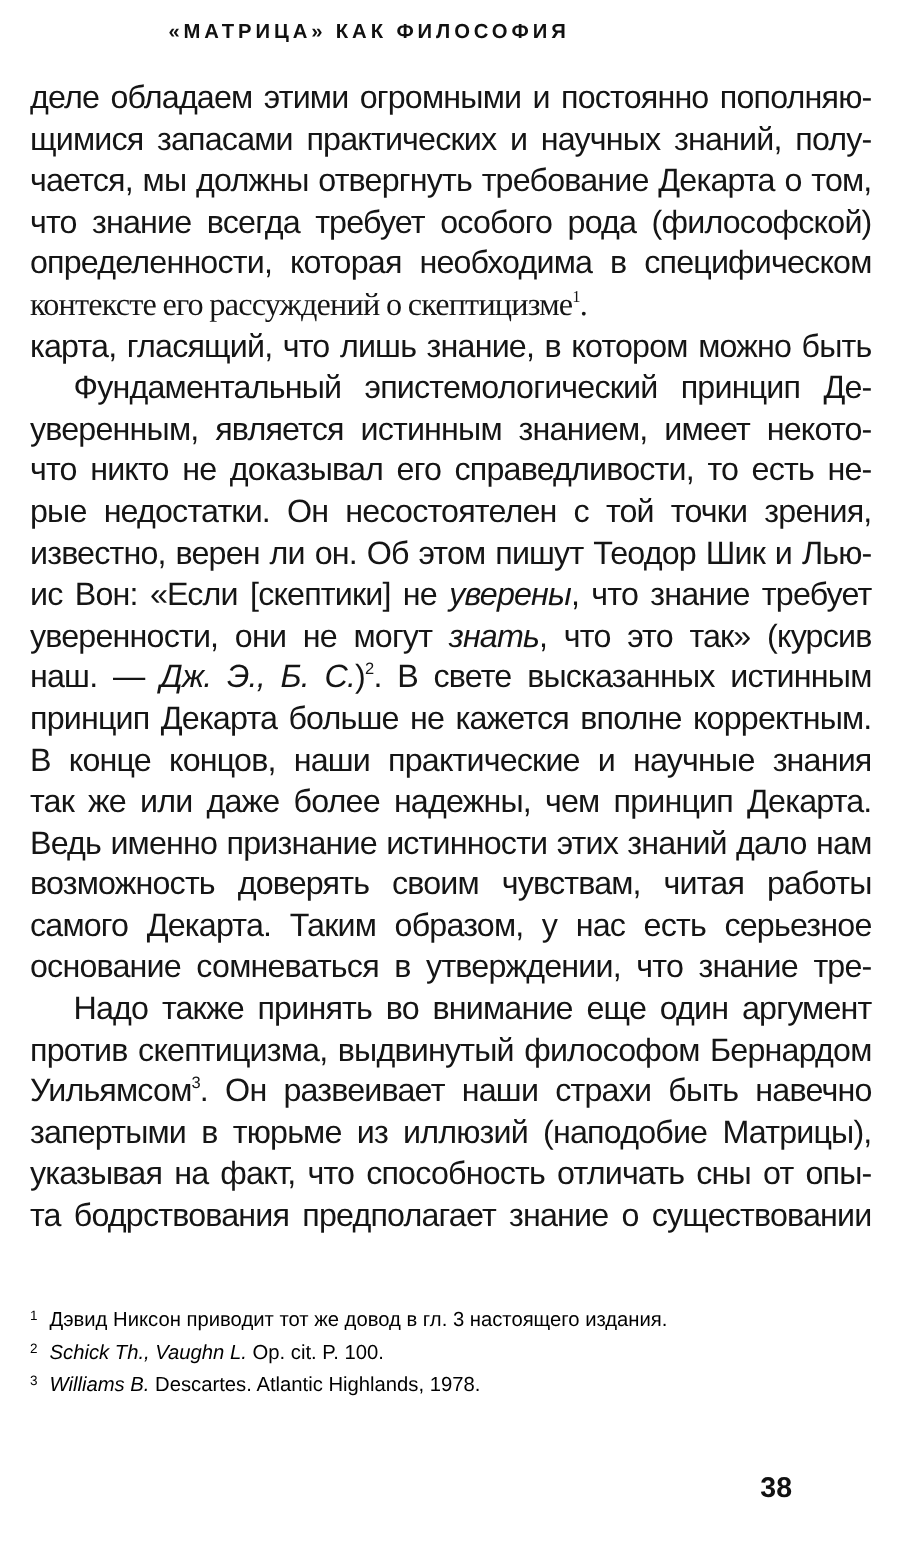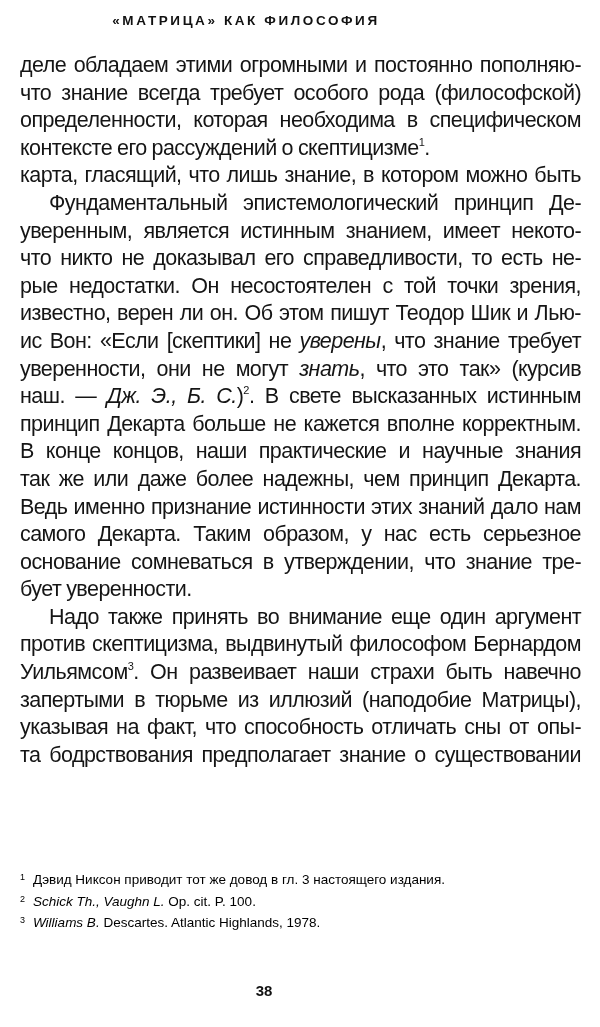--- a/index.html
+++ b/index.html
@@ -4,56 +4,58 @@
 <style>
   html, body { margin: 0; padding: 0; background: #ffffff; }
   body { width: 600px; height: 1027px; position: relative; overflow: hidden;
          font-family: "Liberation Sans", "DejaVu Sans", sans-serif; color: #111; }
   .header { position: absolute; top: 13px; left: 0; width: 492px; text-align: center;
             font-weight: bold; font-size: 13.5px; letter-spacing: 2.6px; color: #111; }
   .body-text { position: absolute; top: 52px; left: 20px; width: 561px; }
   .line { display: block; height: 27.6px; line-height: 27.6px; font-size: 21.5px;
           white-space: nowrap; text-align: justify; text-align-last: justify;
           letter-spacing: -0.55px; word-spacing: -0.5px; color: #151515; }
-  .line.last { text-align-last: left; }
+  .line.last { text-align-last: left; font-family: Liberation Serif, serif; }
   .line.indent { padding-left: 29px; }
   sup { font-size: 11px; line-height: 0; vertical-align: 9px; }
   .footnotes { position: absolute; top: 868px; left: 20px; width: 560px; }
   .fn { display: block; font-size: 13.5px; line-height: 19.5px; white-space: nowrap; color: #000000; }
   .fn-num { display: inline-block; width: 13px; font-size: 9px; vertical-align: 4px; padding-left: 0; }
-  .page-num { position: absolute; top: 982px; left: 0; width: 528px; text-align: center;
-              font-weight: bold; font-size: 15px; color: #111; }
+  .page-num { position: absolute; top: 982px; left: 0; width: 528px; text-align: right;
+              font-weight: bold; font-size: 19px; color: #111; }
   i { font-style: italic; }
 </style>
 </head>
 <body>
 
 <div class="header">«МАТРИЦА» КАК ФИЛОСОФИЯ</div>
 
 <div class="body-text">
   <span class="line">деле обладаем этими огромными и постоянно пополняю-</span>
+  <span class="line">щимися запасами практических и научных знаний, полу-</span>
+  <span class="line">чается, мы должны отвергнуть требование Декарта о том,</span>
   <span class="line">что знание всегда требует особого рода (философской)</span>
   <span class="line">определенности, которая необходима в специфическом</span>
   <span class="line last"><span>контексте его рассуждений о скептицизме</span><sup>1</sup><span>.</span></span>
   <span class="line">карта, гласящий, что лишь знание, в котором можно быть</span>
   <span class="line indent">Фундаментальный эпистемологический принцип Де-</span>
   <span class="line">уверенным, является истинным знанием, имеет некото-</span>
   <span class="line">что никто не доказывал его справедливости, то есть не-</span>
   <span class="line">рые недостатки. Он несостоятелен с той точки зрения,</span>
   <span class="line">известно, верен ли он. Об этом пишут Теодор Шик и Лью-</span>
   <span class="line"><span>ис Вон: «Если [скептики] не </span><i>уверены</i><span>, что знание требует</span></span>
   <span class="line"><span>уверенности, они не могут </span><i>знать</i><span>, что это так» (курсив</span></span>
   <span class="line"><span>наш. — </span><i>Дж. Э., Б. С.</i><span>)</span><sup>2</sup><span>. В свете высказанных истинным</span></span>
   <span class="line">принцип Декарта больше не кажется вполне корректным.</span>
   <span class="line">В конце концов, наши практические и научные знания</span>
   <span class="line">так же или даже более надежны, чем принцип Декарта.</span>
   <span class="line">Ведь именно признание истинности этих знаний дало нам</span>
+  <span class="line">возможность доверять своим чувствам, читая работы</span>
   <span class="line">самого Декарта. Таким образом, у нас есть серьезное</span>
   <span class="line">основание сомневаться в утверждении, что знание тре-</span>
-  <span class="line last">бует уверенности.</span>
   <span class="line indent">Надо также принять во внимание еще один аргумент</span>
   <span class="line">против скептицизма, выдвинутый философом Бернардом</span>
   <span class="line"><span>Уильямсом</span><sup>3</sup><span>. Он развеивает наши страхи быть навечно</span></span>
   <span class="line">запертыми в тюрьме из иллюзий (наподобие Матрицы),</span>
   <span class="line">указывая на факт, что способность отличать сны от опы-</span>
   <span class="line">та бодрствования предполагает знание о существовании</span>
 </div>
 
 <div class="footnotes">
   <span class="fn"><span class="fn-num">1</span><span>Дэвид Никсон приводит тот же довод в гл. 3 настоящего издания.</span></span>

